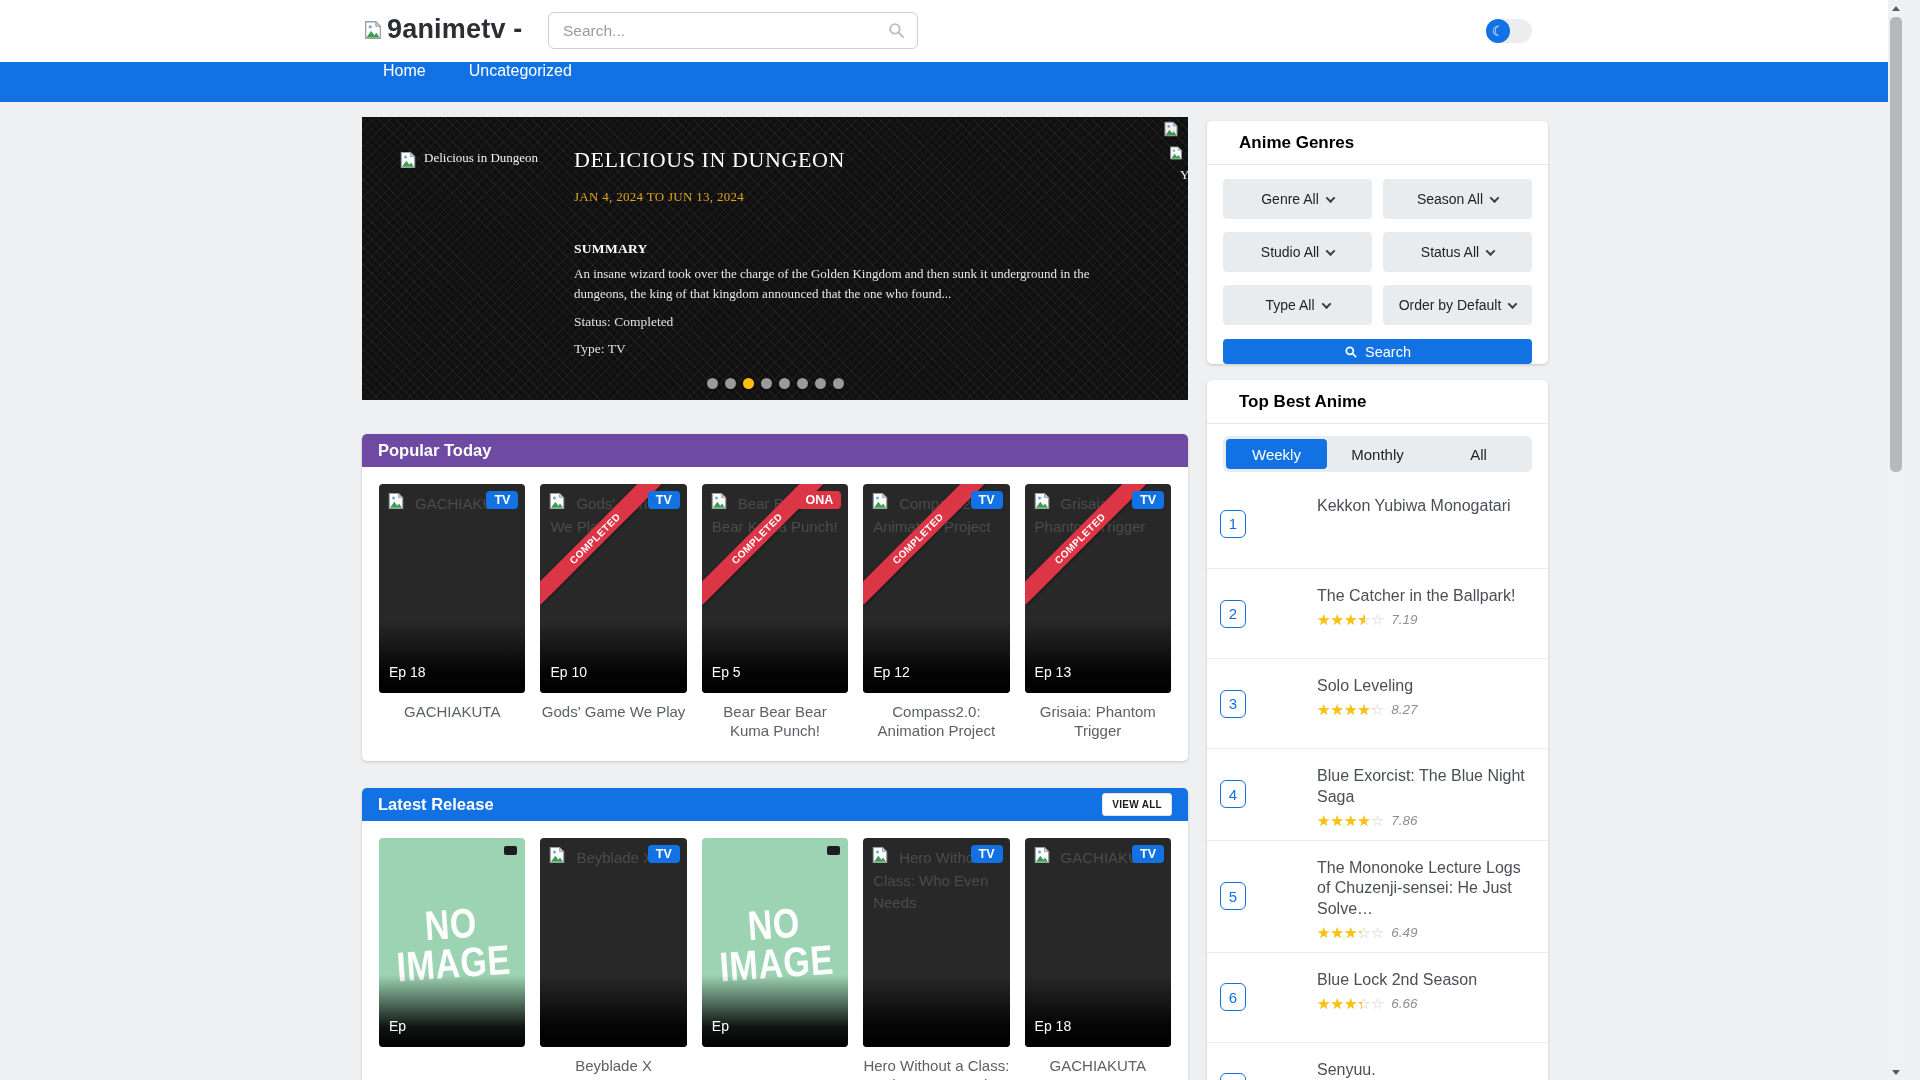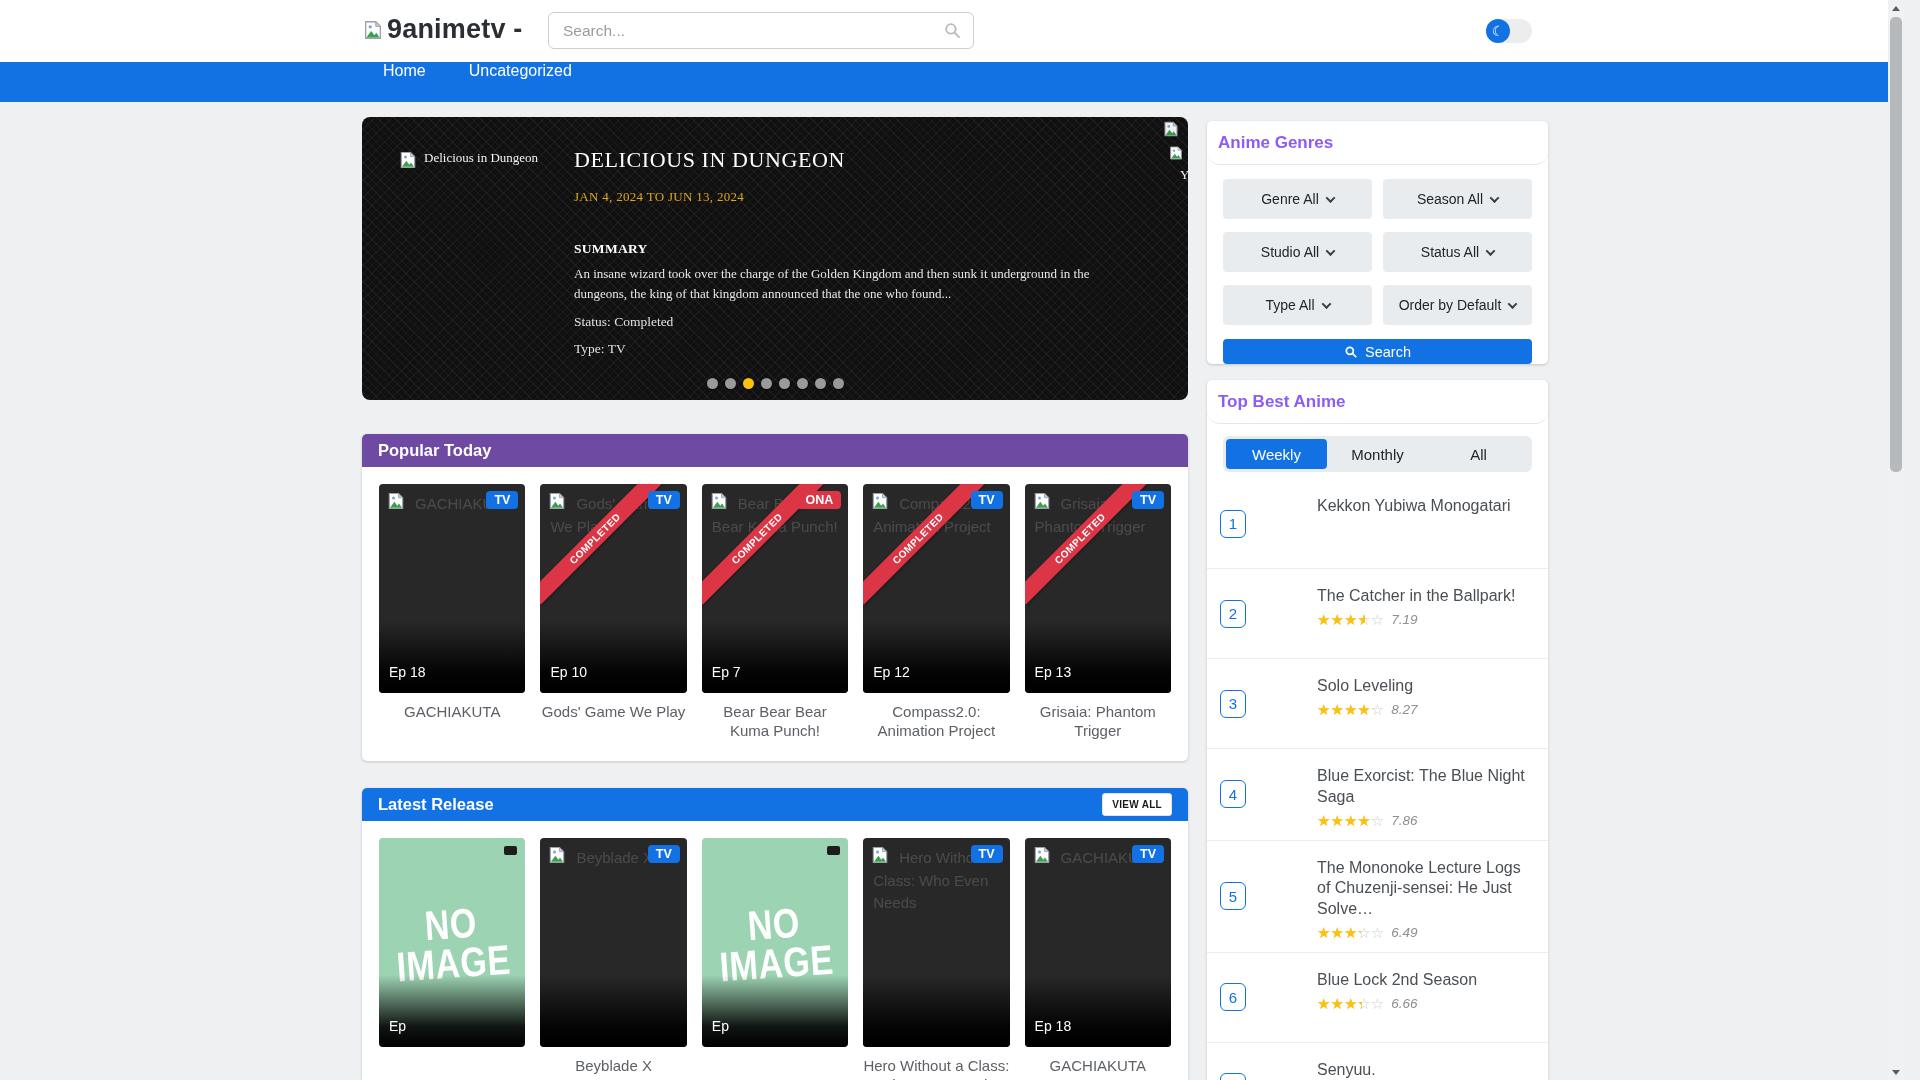--- a/index.html
+++ b/index.html
@@ -9,41 +9,41 @@
     --primary:#1272e4; --purple:#6e4aa2; --danger:#dc3545; --gold:#fec107;
     --dot-active:#ffc107; --date-gold:#e0a520;
   }
   .viewport { position:relative; width:1904px; height:1080px; }
 
   
   header { position:absolute; left:0; top:0; width:1904px; height:62px; background:#fff; }
   .hwrap { position:relative; margin-left:362px; width:1184px; height:100%; }
   .logo { position:absolute; left:0; top:14px; display:flex; align-items:center; gap:3px; cursor:pointer; }
   .logo-text { font-size:27px; font-weight:bold; color:#2b2f33; letter-spacing:0.2px; }
-  .searchbox { position:absolute; left:186px; top:12px; width:426px; height:37px; }
+  .searchbox { position:absolute; left:186px; top:12px; width:370px; height:37px; }
   .searchbox input { width:100%; height:100%; border:1px solid #cfcfcf; border-radius:6px;
                      padding:0 42px 0 14px; font-size:15.5px; color:#333; outline:none;
                      font-family:"Liberation Sans", sans-serif; }
   .searchbox input::placeholder { color:#9b9b9b; }
   .searchbox .mag { position:absolute; right:12px; top:9px; color:#b9bdc1; }
   .toggle { position:absolute; right:14px; top:19px; width:46px; height:24px; background:#ebedef;
             border-radius:12px; cursor:pointer; }
   .toggle .knob { position:absolute; left:0; top:0; width:24px; height:24px; border-radius:50%;
                   background:var(--primary); display:flex; align-items:center; justify-content:center; }
   .toggle .moon { color:#fff; font-size:14px; line-height:1; }
 
   
   nav { position:absolute; left:0; top:62px; width:1904px; height:40px; background:var(--primary); }
   nav .hwrap { display:flex; align-items:flex-start; gap:43px; padding-left:21px; }
   nav a { color:#fff; font-size:16px; text-decoration:none; cursor:pointer; }
 
   
   main { position:absolute; left:362px; top:117px; width:826px; }
 
-  .carousel { position:relative; width:826px; height:283px; border-radius:8px; overflow:hidden;
+  .carousel { position:relative; width:826px; height:283px; border-radius:0; overflow:hidden;
               background-color:#101010;
               background-image:
                 repeating-linear-gradient(45deg, rgba(255,255,255,.05) 0 1px, transparent 1px 6px),
                 repeating-linear-gradient(-45deg, rgba(255,255,255,.04) 0 1px, transparent 1px 6px);
               font-family:"Liberation Serif", serif; color:#fff; }
   .alt-block { position:absolute; left:36px; top:33px; display:flex; align-items:flex-start; gap:6px;
                font-size:13px; color:#f2f2f2; }
   .hero-content { position:absolute; left:212px; top:30px; width:545px; }
   .hero-title { font-size:22px; letter-spacing:0.6px; margin:0; font-weight:400; }
   .hero-dates { margin-top:16px; font-size:13px; letter-spacing:0.3px; color:var(--date-gold); }
@@ -94,22 +94,22 @@
   .ep-label { position:absolute; left:10px; bottom:13px; color:#fff; font-size:14px; z-index:3; }
   .noimg-text { position:absolute; left:0; right:0; top:34%; text-align:center; color:#fff;
                 font-weight:bold; font-size:37px; line-height:0.95; letter-spacing:0.5px;
                 transform:rotate(-4deg) scale(.92,1.12); }
   .card-title { margin-top:10px; font-size:15px; line-height:1.25; color:#5d6166; text-align:center;
                 min-height:38px; }
 
   
   aside { position:absolute; left:1207px; top:121px; width:341px; }
   .widget { background:#fff; border-radius:5px; box-shadow:0 1px 3px rgba(0,0,0,.18); }
-  .widget h3 { margin:0; padding:12px 11px 11px; font-size:17px; font-weight:bold; color:#8b5cf6;
-               border-bottom:1px solid #e7e7e7;border-radius:13px; }
+  .widget h3 { margin:0; padding:12px 32px 11px; font-size:17px; font-weight:bold; color:#000000;
+               border-bottom:1px solid #e7e7e7; }
   .widget.top { margin-top:16px; height:840px; overflow:hidden; }
   .filters { display:grid; grid-template-columns:1fr 1fr; column-gap:11px; row-gap:13px; padding:14px 16px 0; }
   .filter-btn { height:40px; background:#e9ecef; border:none; border-radius:4px; font-size:14px;
                 color:#212529; display:inline-flex; align-items:center; justify-content:center; gap:8px;
                 cursor:pointer; font-family:"Liberation Sans", sans-serif; }
   .chev { width:7px; height:7px; border-right:2px solid #3c3f42; border-bottom:2px solid #3c3f42;
           transform:rotate(45deg) translate(-1px,-1px); display:inline-block; }
   .search-btn { display:flex; align-items:center; justify-content:center; gap:7px;
                 margin:14px 16px 16px; width:calc(100% - 32px); height:25px; background:var(--primary);
                 border:none; border-radius:4px; color:#fff; font-size:14.5px; cursor:pointer;
@@ -272,21 +272,21 @@
               <div class="alt-faint">Bear Bear Bear Kuma Punch!</div>
               <span class="bimg"><svg width="20" height="20" viewBox="0 0 24 24">
                   <path d="M4 3 h11 l5 5 v13 h-16 z" fill="#fdfdfd" stroke="#9aa0a6" stroke-width="1.4"></path>
                   <path d="M15 3 l5 5 h-5 z" fill="#c8ccd0" stroke="#9aa0a6" stroke-width="1"></path>
                   <path d="M4.8 20.2 l5.2-7.2 3.6 4.6 2-2.6 3.6 5.2 z" fill="#3e9e4f"></path>
                   <circle cx="9" cy="8.5" r="1.8" fill="#7aa7d8"></circle>
                 </svg></span>
               <span class="ribbon">COMPLETED</span>
               <span class="type-badge red">ONA</span>
               <div class="ep-shade"></div>
-              <span class="ep-label">Ep 7</span>
+              <span class="ep-label">Ep 5</span>
             </div>
             <div class="card-title">Bear Bear Bear Kuma Punch!</div>
           </div>
           <div>
             <div class="poster dark">
               <div class="alt-faint">Compass2.0: Animation Project</div>
               <span class="bimg"><svg width="20" height="20" viewBox="0 0 24 24">
                   <path d="M4 3 h11 l5 5 v13 h-16 z" fill="#fdfdfd" stroke="#9aa0a6" stroke-width="1.4"></path>
                   <path d="M15 3 l5 5 h-5 z" fill="#c8ccd0" stroke="#9aa0a6" stroke-width="1"></path>
                   <path d="M4.8 20.2 l5.2-7.2 3.6 4.6 2-2.6 3.6 5.2 z" fill="#3e9e4f"></path>

